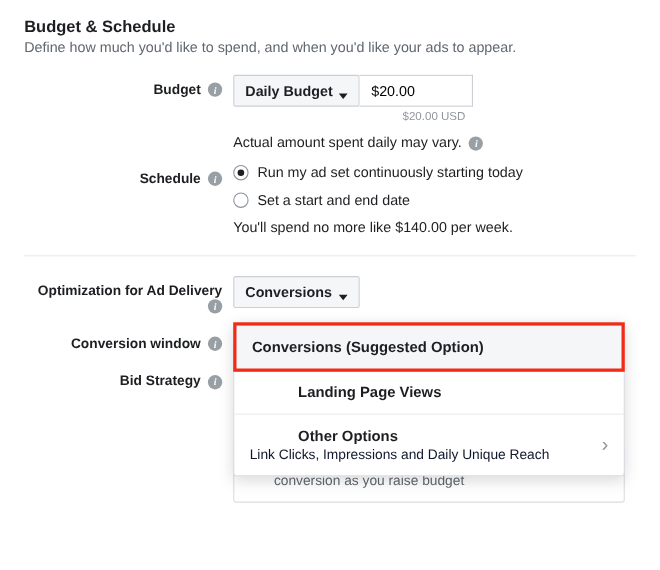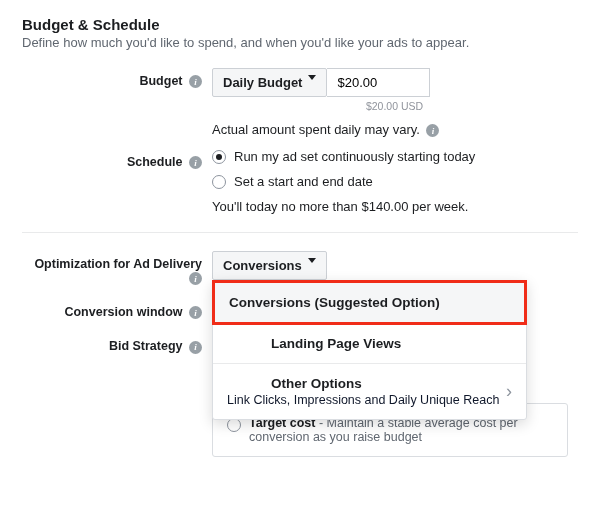--- a/index.html
+++ b/index.html
@@ -37,21 +37,21 @@
     align-items: center;
     justify-content: center;
     vertical-align: middle;
     font-style: italic;
     font-family: Georgia, serif;
     margin-left: 3px;
   }
   .budget-group { display: flex; }
   .btn-select {
     display: inline-flex;
-    align-items: flex-start;
+    align-items: flex-end;
     background: #f5f6f7;
     border: 1px solid #ccd0d5;
     border-radius: 2px;
     padding: 6px 10px;
     font-size: 13px;
     font-weight: 600;
     color: #1c1e21;
     cursor: pointer;
   }
   .caret-down {
@@ -95,23 +95,23 @@
     border-radius: 50%;
     top: 3px; left: 3px;
   }
   .divider { border: none; border-top: 1px solid #e9eaeb; margin: 18px 0; }
   .weekly-note { font-size: 13px; margin-top: 6px; }
   .weekly-note b { font-weight: 400; }
 
   .dropdown-wrap { position: relative; }
   .dropdown-panel {
     position: absolute;
-    top: 29px;
+    top: 42px;
     left: 0;
-    width: 315px;
+    width: 356px;
     background: #fff;
     border: 1px solid #dadde1;
     border-radius: 3px;
     box-shadow: 0 4px 14px rgba(0,0,0,0.15);
     z-index: 10;
   }
   .dd-item {
     padding: 12px 14px;
     border-bottom: 1px solid #e9eaeb;
     cursor: pointer;
@@ -189,21 +189,21 @@
     <div class="field-col">
       <div class="radio-row">
         <span class="radio checked"></span>
         <span>Run my ad set continuously starting today</span>
       </div>
       <div class="radio-row">
         <span class="radio"></span>
         <span>Set a start and end date</span>
       </div>
       <div class="weekly-note">
-        <span>You'll today no more than </span><b>$140.00</b><span> per week.</span>
+        <span>You'll spend no more like </span><b>$140.00</b><span> per week.</span>
       </div>
     </div>
   </div>
 
   <hr class="divider">
 
   <div class="row">
     <div class="label-col">
       <span>Optimization for Ad Delivery</span>
       <span class="info-icon">i</span>

